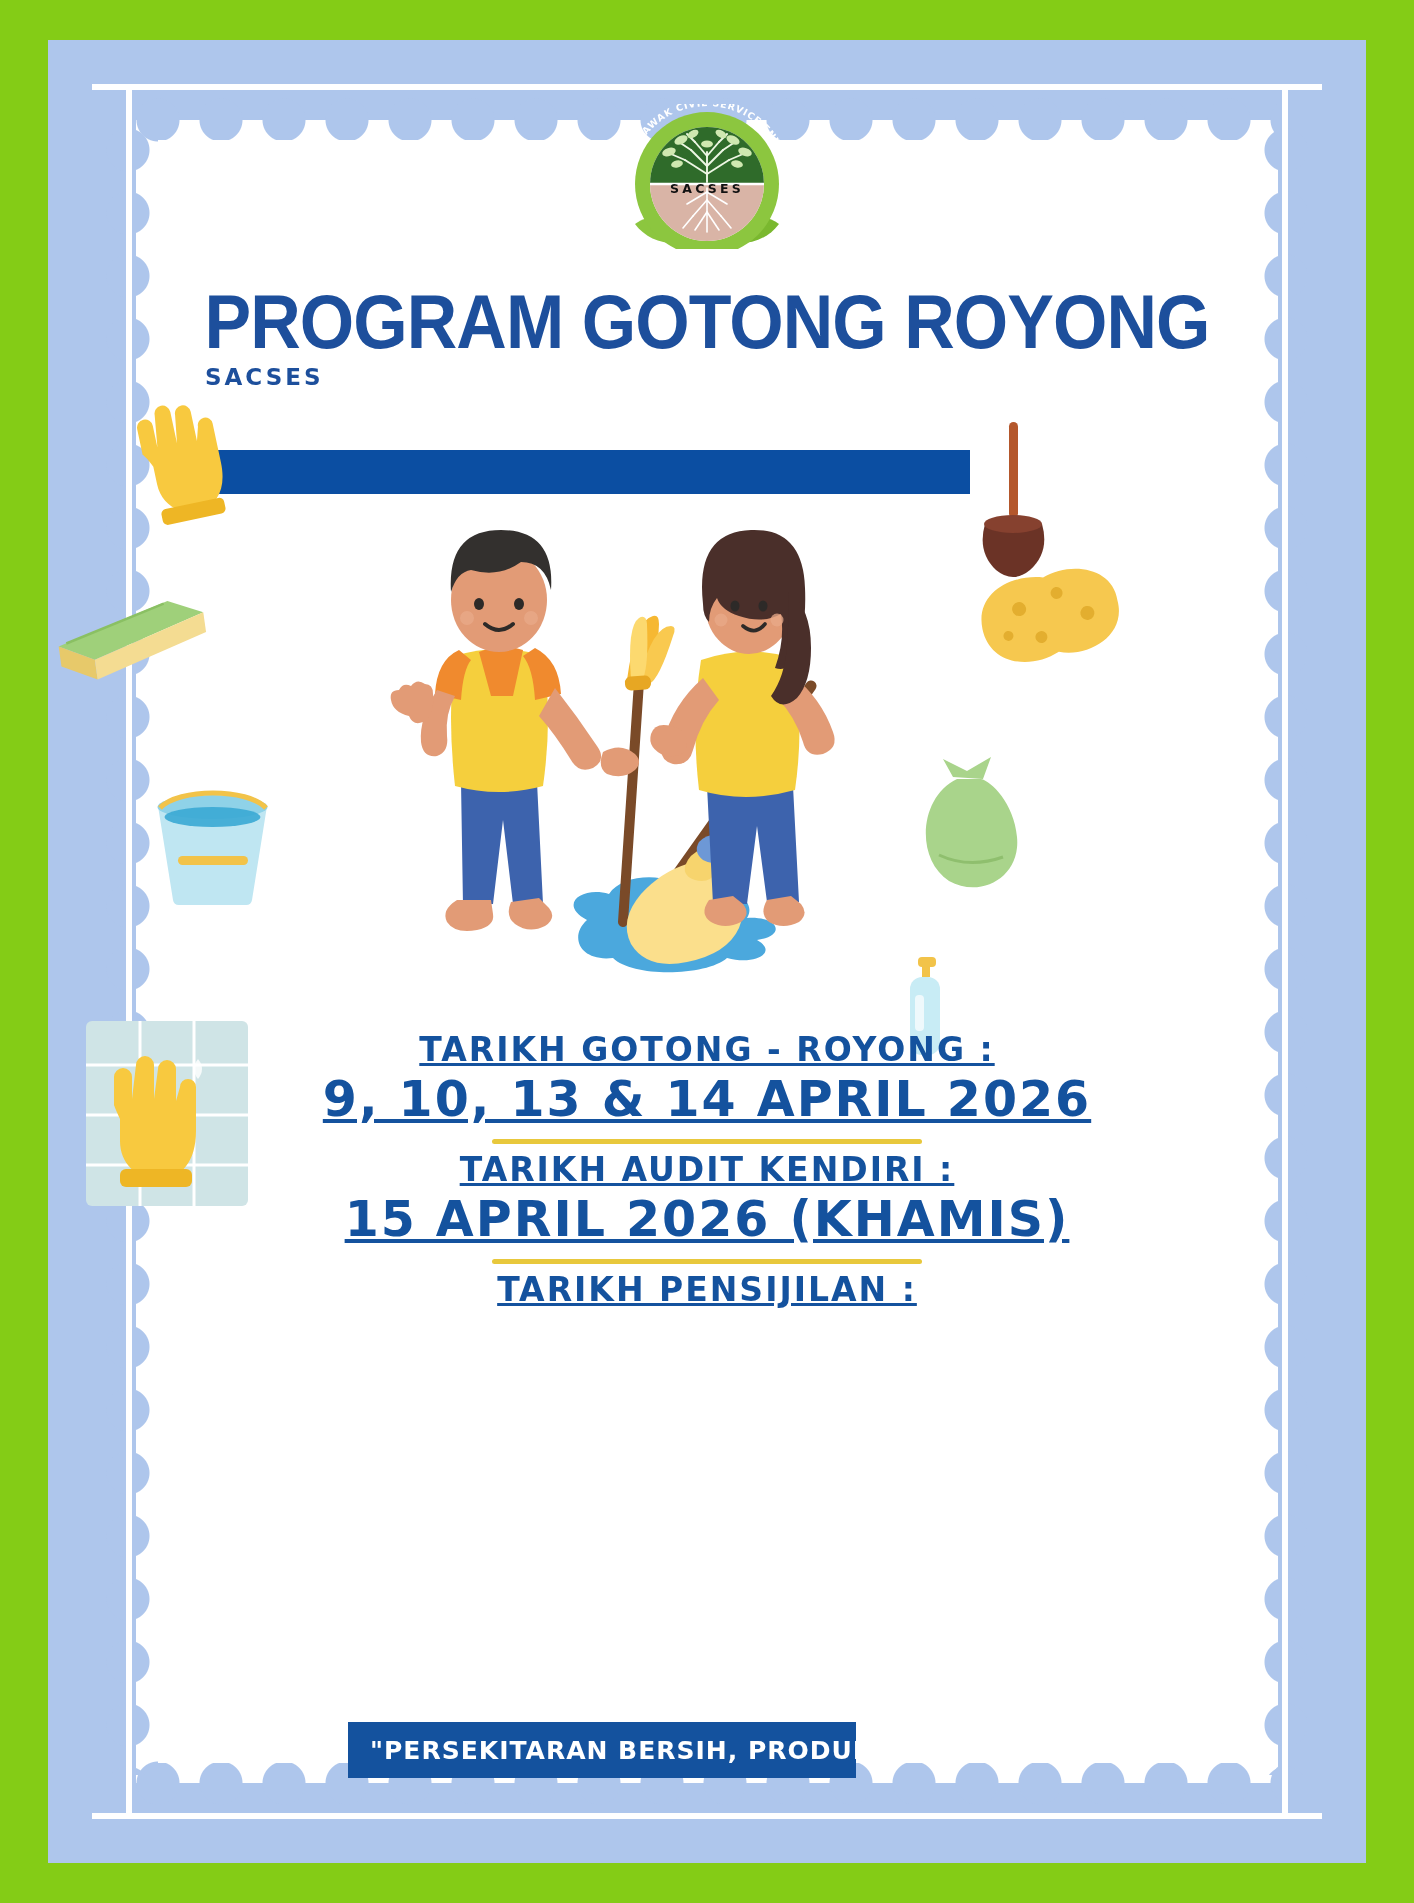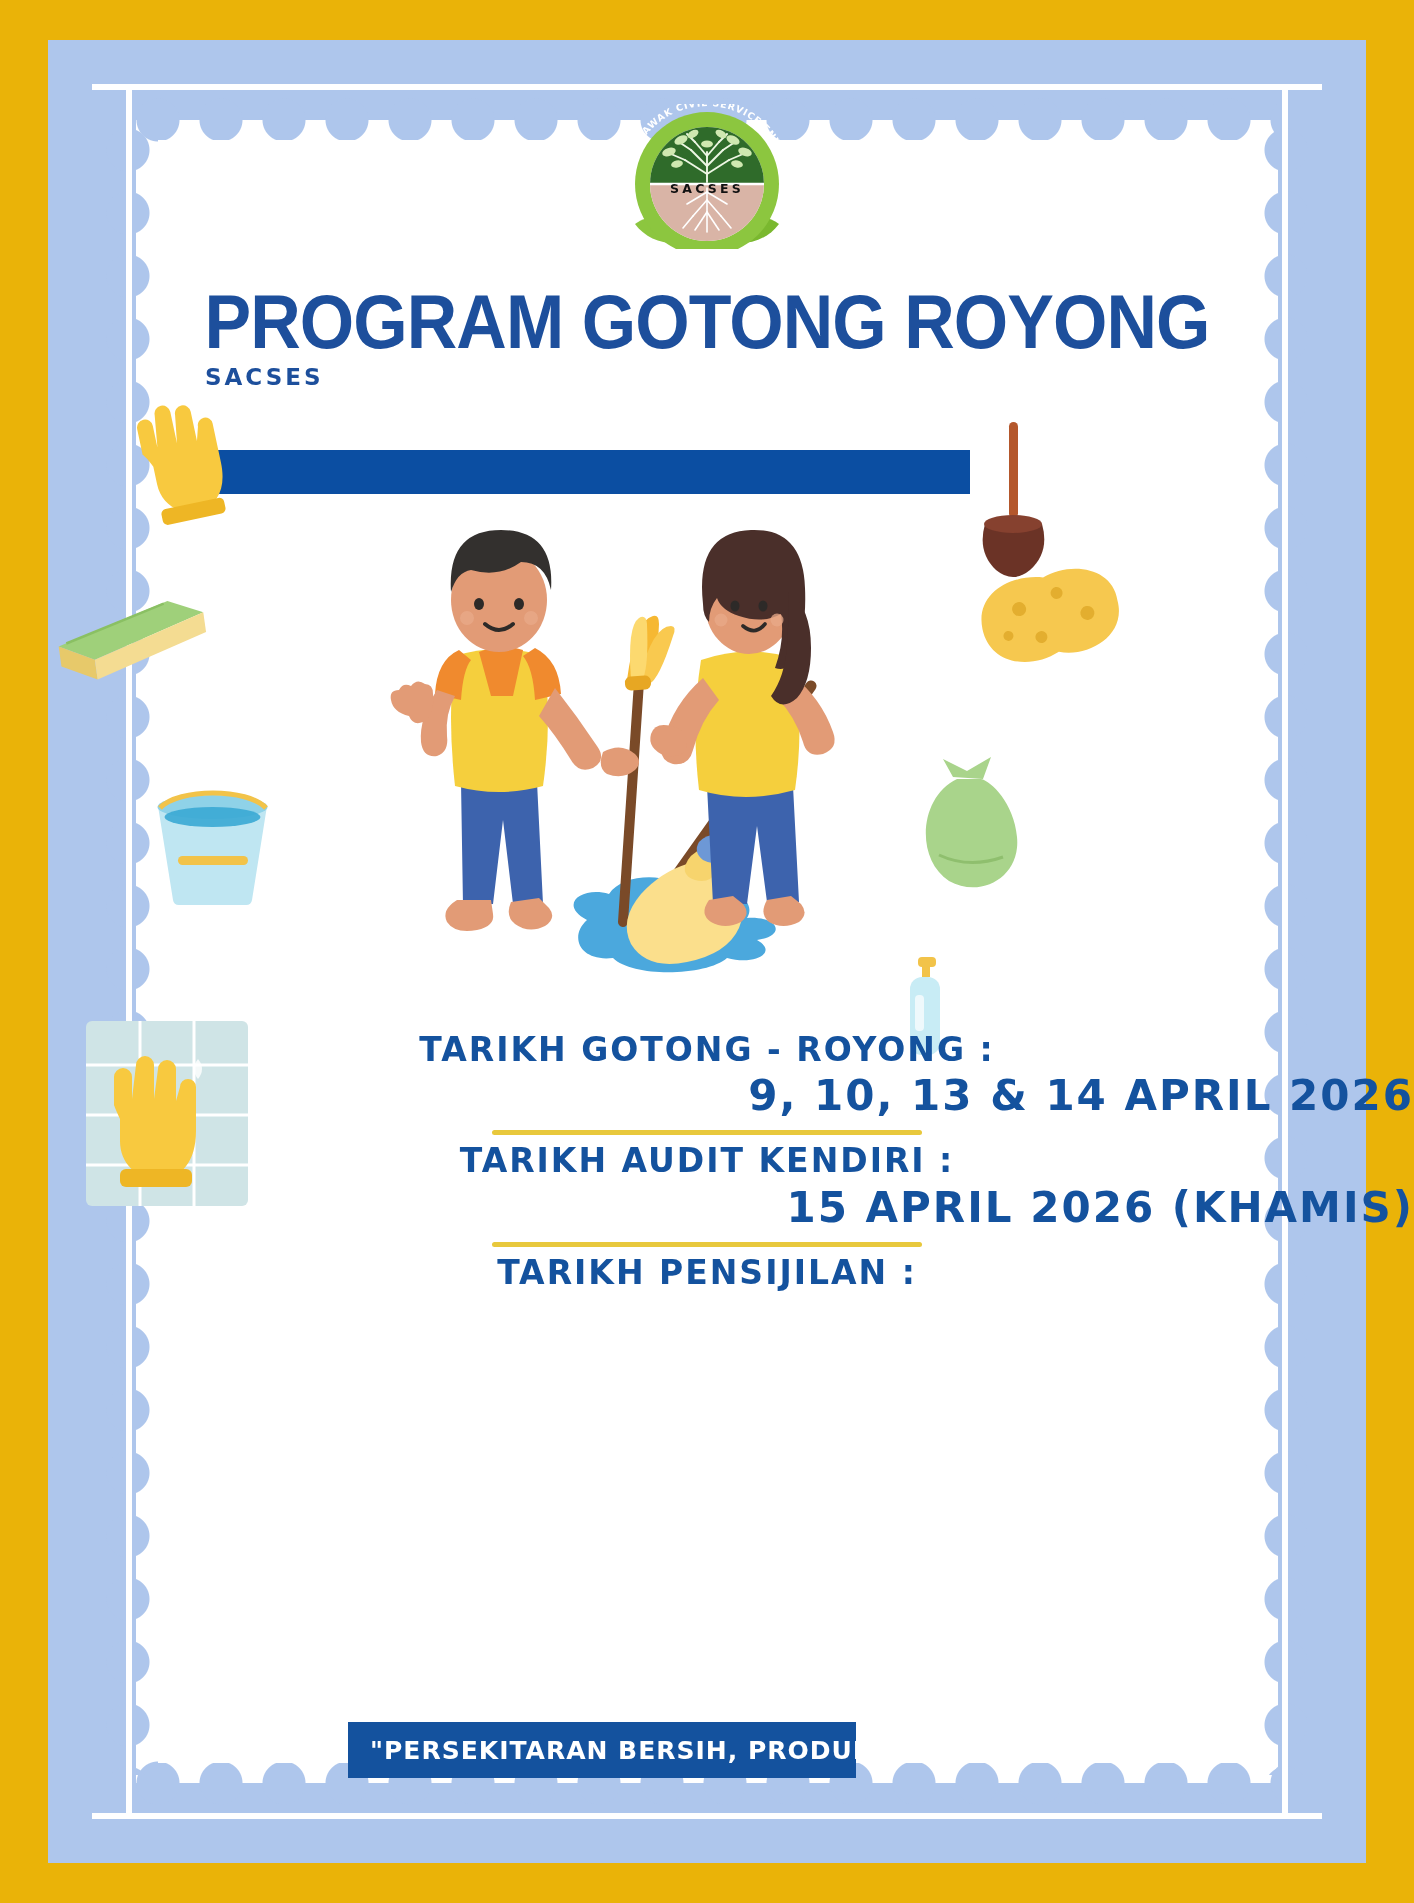--- a/index.html
+++ b/index.html
@@ -2,21 +2,21 @@
 <html><head>
 <meta charset="utf-8">
 <style>
   html,body{margin:0;padding:0;}
   body{
     width:1414px;height:1903px;
     background:#aec6ec;
     font-family:"Liberation Sans", sans-serif;
     overflow:hidden;position:relative;
   }
-  .poster{position:absolute;inset:0;background:#eab308;}
+  .poster{position:absolute;inset:0;background:#84cc16;}
 
   
   .frame{
     position:absolute;
     left:48px;top:40px;right:48px;bottom:40px;
     background:#aec6ec;
   }
   .paper{
     position:absolute;
     left:88px;top:80px;right:88px;bottom:80px;
@@ -88,23 +88,23 @@
   }
 
   
   .dates{
     position:absolute;left:0;right:0;top:1030px;
     text-align:center;color:#14529e;
     font-family:"DejaVu Sans", sans-serif;
     font-weight:bold;
     letter-spacing:2px;
   }
-  .d-line{line-height:1.22;}
+  .d-line{line-height:1.22;text-decoration:underline;}
   .d-sm{font-size:33px;}
-  .d-lg{font-size:42px;text-align:right;}
+  .d-lg{font-size:49px;}
   .divider{
     width:430px;height:5px;background:#e8c83c;margin:9px auto 6px;border-radius:3px;
   }
   .ribbon{
     position:absolute;left:348px;top:1722px;
     width:508px;height:56px;background:#14529e;
     overflow:hidden;
     display:flex;align-items:center;
   }
   .ribbon span{

